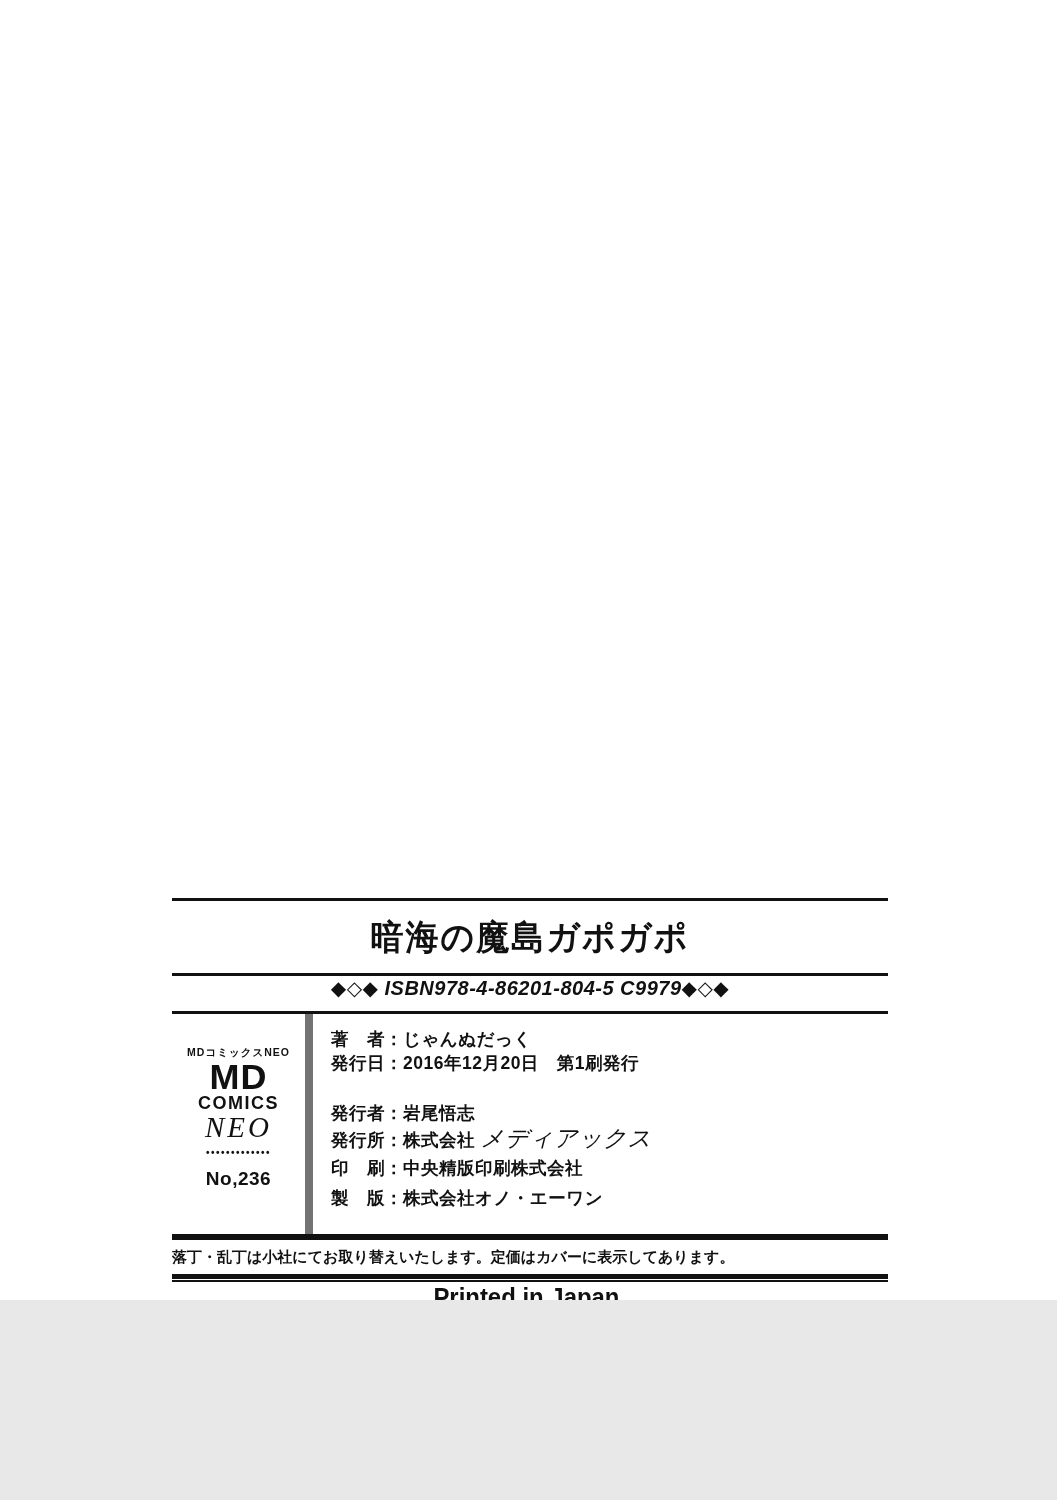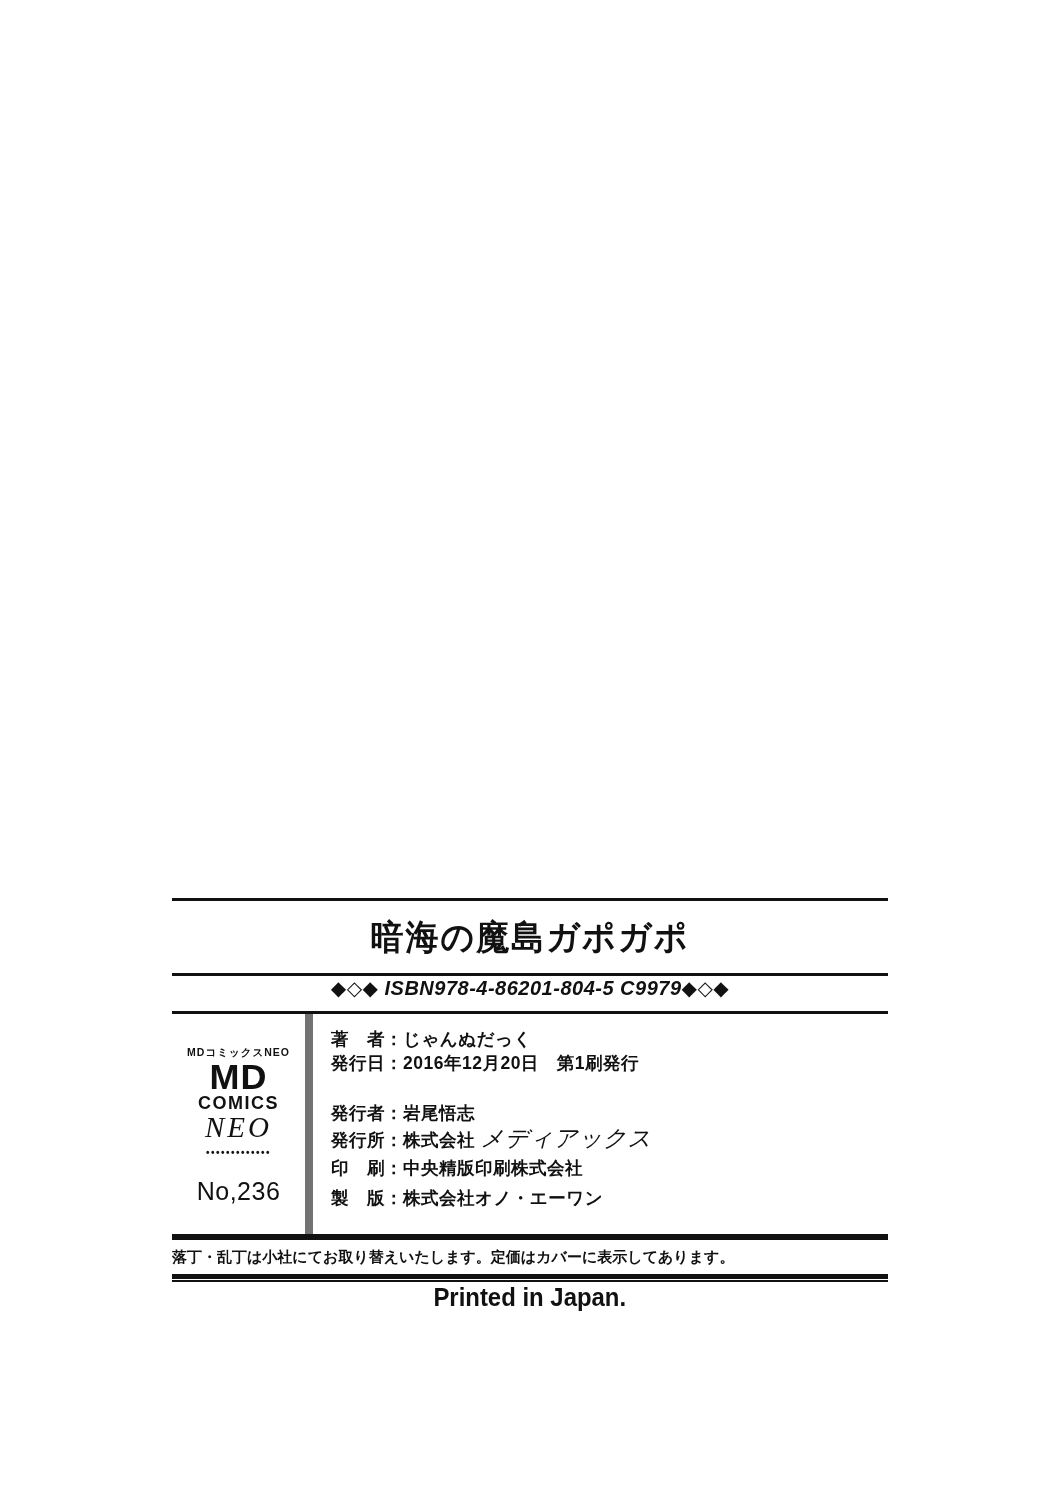--- a/index.html
+++ b/index.html
@@ -1,19 +1,19 @@
 <!DOCTYPE html>
 <html><head>
 <meta charset="utf-8">
 <style>
   * { margin:0; padding:0; box-sizing:border-box; }
   html,body { background:#e8e8e8; }
   .sheet {
     position:relative;
-    width:1057px; height:1500px;
+    width:1057px; height:1300px;
     background:#ffffff;
     font-family:"Liberation Sans","DejaVu Sans",sans-serif;
     color:#111111;
     overflow:hidden;
   }
   .colophon {
     position:absolute;
     left:172px; top:898px;
     width:716px;
   }
@@ -38,21 +38,21 @@
     width:141px; flex:0 0 141px;
     border-right:8px solid #737373;
     text-align:center;
     padding-top:32px;
   }
   .logo-top   { font-size:10.5px; font-weight:bold; letter-spacing:1px; }
   .logo-md    { font-size:36px; font-weight:900; letter-spacing:1px; line-height:0.88; margin-top:2px; transform:scaleY(0.95); }
   .logo-comics{ font-size:18px; font-weight:900; letter-spacing:1.5px; line-height:1; }
   .logo-neo   { font-family:"Liberation Serif","DejaVu Serif",serif; font-style:italic; font-size:29px; letter-spacing:3px; line-height:1; margin-top:1px; }
   .logo-dots  { font-size:10px; letter-spacing:1.5px; line-height:1; margin-top:6px; font-weight:bold; }
-  .logo-no    { font-size:25px; font-weight:400; margin-top:19px; letter-spacing:0.5px; }
+  .logo-no    { font-size:19px; font-weight:700; margin-top:10px; letter-spacing:0.5px; }
 
   .info-cell { flex:1; padding:13px 0 0 18px; }
   .info-line  { font-size:17.5px; font-weight:bold; line-height:24px; letter-spacing:0.5px; }
   .gap-lg { height:26px; }
   .pub-office-line { line-height:27px; }
   .pub-logo { font-size:23px; font-weight:400; letter-spacing:1px; font-style:italic; }
   .addr-block { margin-left:108px; }
   .addr-line { font-size:15px; font-weight:bold; line-height:19px; letter-spacing:0.3px; }
   .plate-line { margin-top:6px; }
   .print-line { margin-top:2px; }

